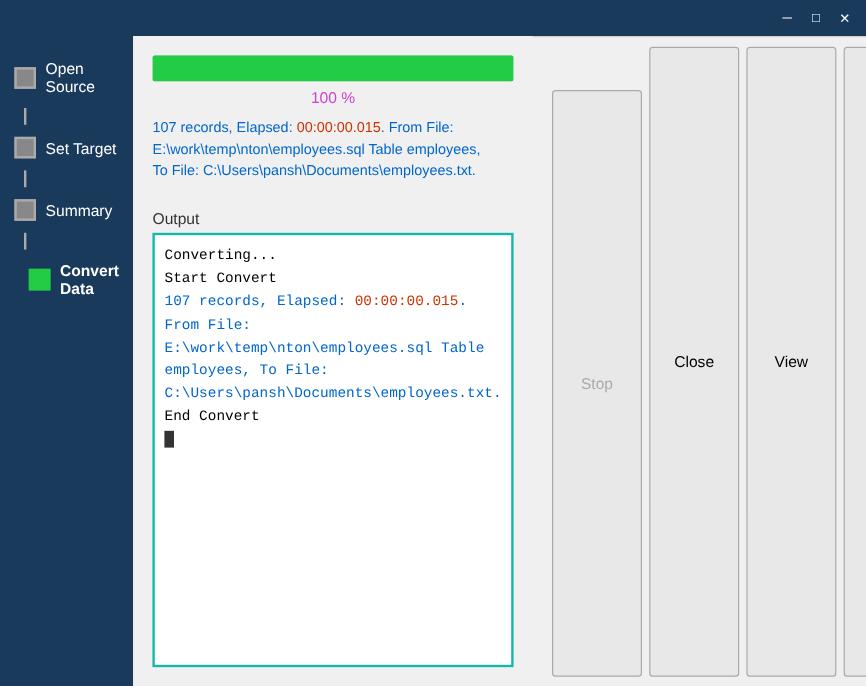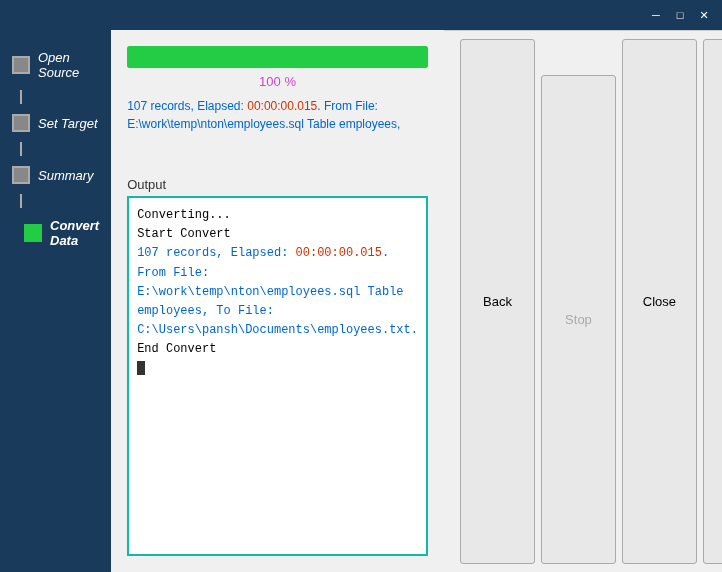--- a/index.html
+++ b/index.html
@@ -44,21 +44,20 @@
       display: flex;
       height: 542px;
     }
     .sidebar {
       width: 198px;
       background: #1a3a5c;
       padding: 10px 0;
       display: flex;
       flex-direction: column;
       gap: 0;
-      font-style: italic;
     }
     .sidebar-item {
       display: flex;
       align-items: center;
       padding: 10px 12px;
       color: white;
       font-size: 13px;
       cursor: pointer;
       gap: 8px;
     }
@@ -121,21 +120,20 @@
     }
     .output-section {
       flex: 1;
       display: flex;
       flex-direction: column;
     }
     .output-label {
       font-size: 13px;
       color: #333;
       margin-bottom: 4px;
-      margin-top: 20px;
     }
     .output-box {
       flex: 1;
       border: 2px solid #14b8a6;
       background: white;
       padding: 8px;
       font-size: 12px;
       overflow-y: auto;
       position: relative;
       font-family: 'Courier New', monospace;
@@ -217,36 +215,36 @@
 
   <div style="flex:1; display:flex; flex-direction:row;">
     <div class="main-content">
       <div class="progress-section">
         <div class="progress-bar-container">
           <div class="progress-bar-fill" style="width: 100%;"></div>
         </div>
         <div class="progress-percent">100 %</div>
         <div class="status-text">
           <span>107 records,   Elapsed: <span style="color:#cc3300">00:00:00.015</span>.   From File: E:\work\temp\nton\employees.sql Table employees,</span><br>
+          <span>To File: C:\Users\pansh\Documents\employees.txt.</span>
         </div>
       </div>
 
       <div class="output-section">
         <div class="output-label">Output</div>
         <div class="output-box">
           <div class="output-line black">Converting...</div>
           <div class="output-line black">Start Convert</div>
           <div class="output-line blue">107 records,   Elapsed: <span style="color:#cc3300">00:00:00.015</span>.   From File: E:\work\temp\nton\employees.sql Table employees,   To File: C:\Users\pansh\Documents\employees.txt.</div>
           <div class="output-line black">End Convert</div>
           <div class="output-line black"><span class="output-cursor"></span></div>
         </div>
       </div>
     </div>
 
     <div class="bottom-buttons">
-      <button class="bottom-btn">Back</button>
       <button class="bottom-btn" disabled="">Stop</button>
       <button class="bottom-btn">Close</button>
       <button class="bottom-btn">View</button>
       <button class="bottom-btn">Save Session</button>
     </div>
   </div>
 </div>
 
 </body></html>

